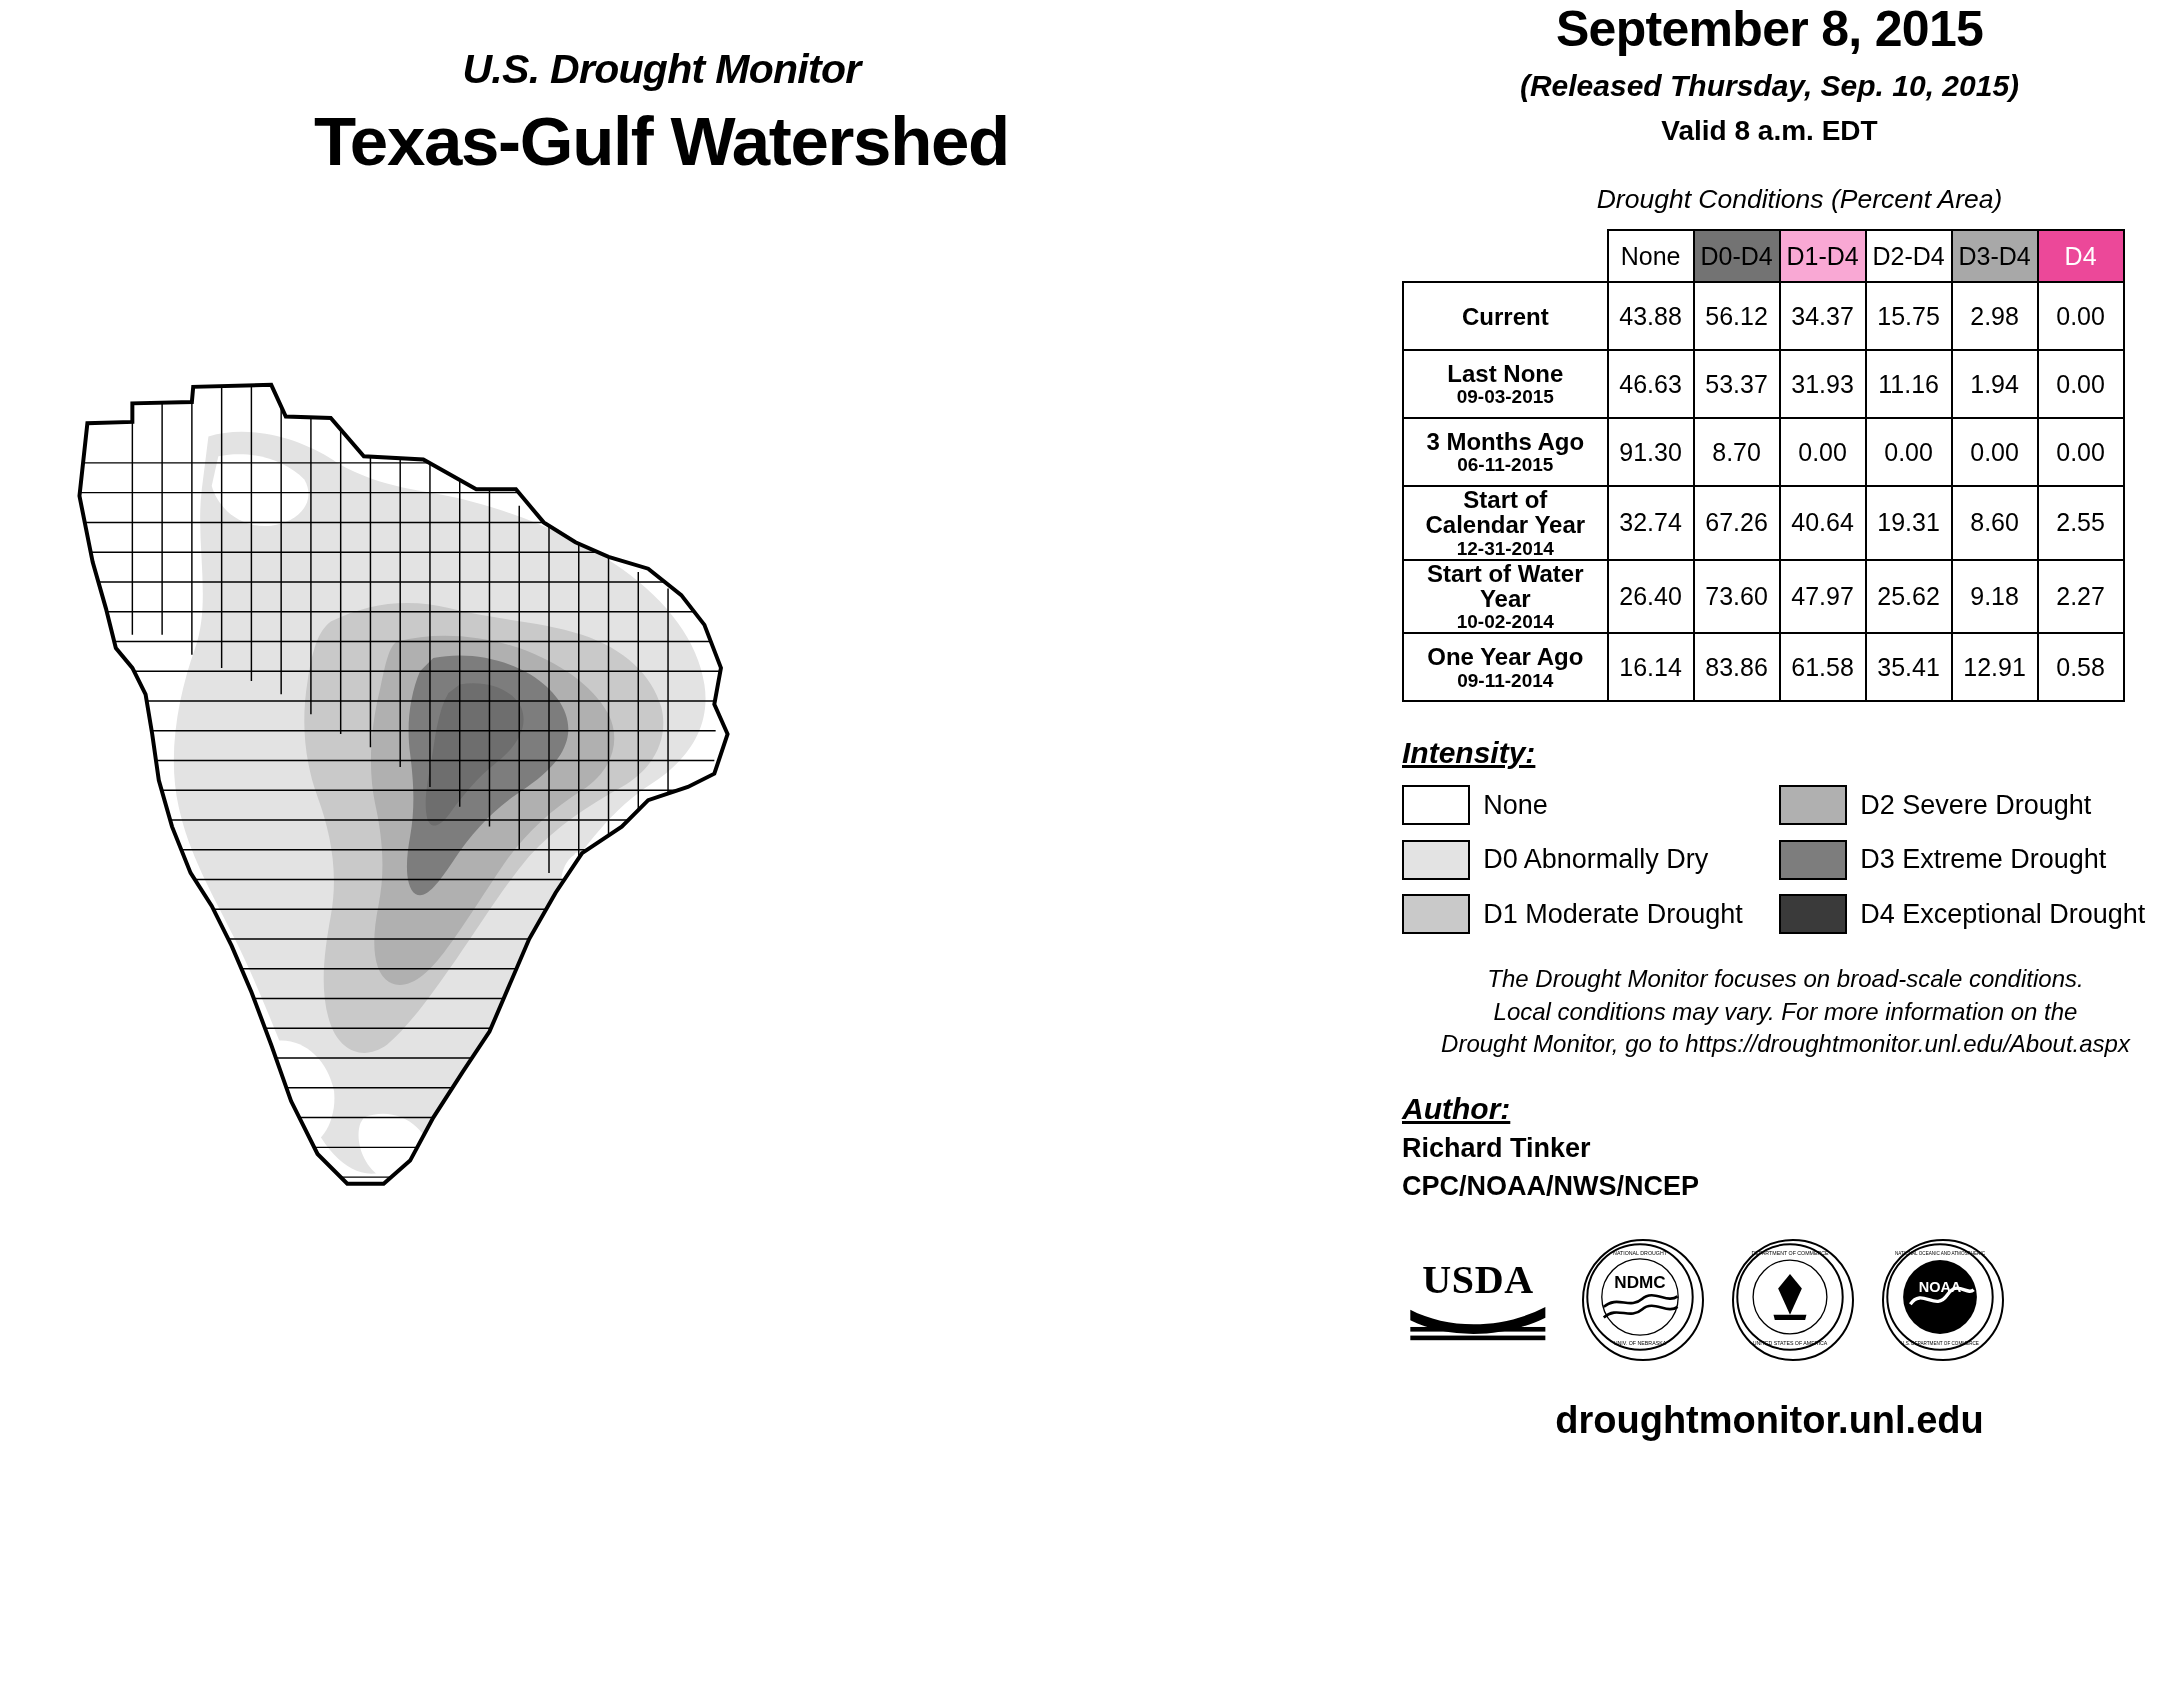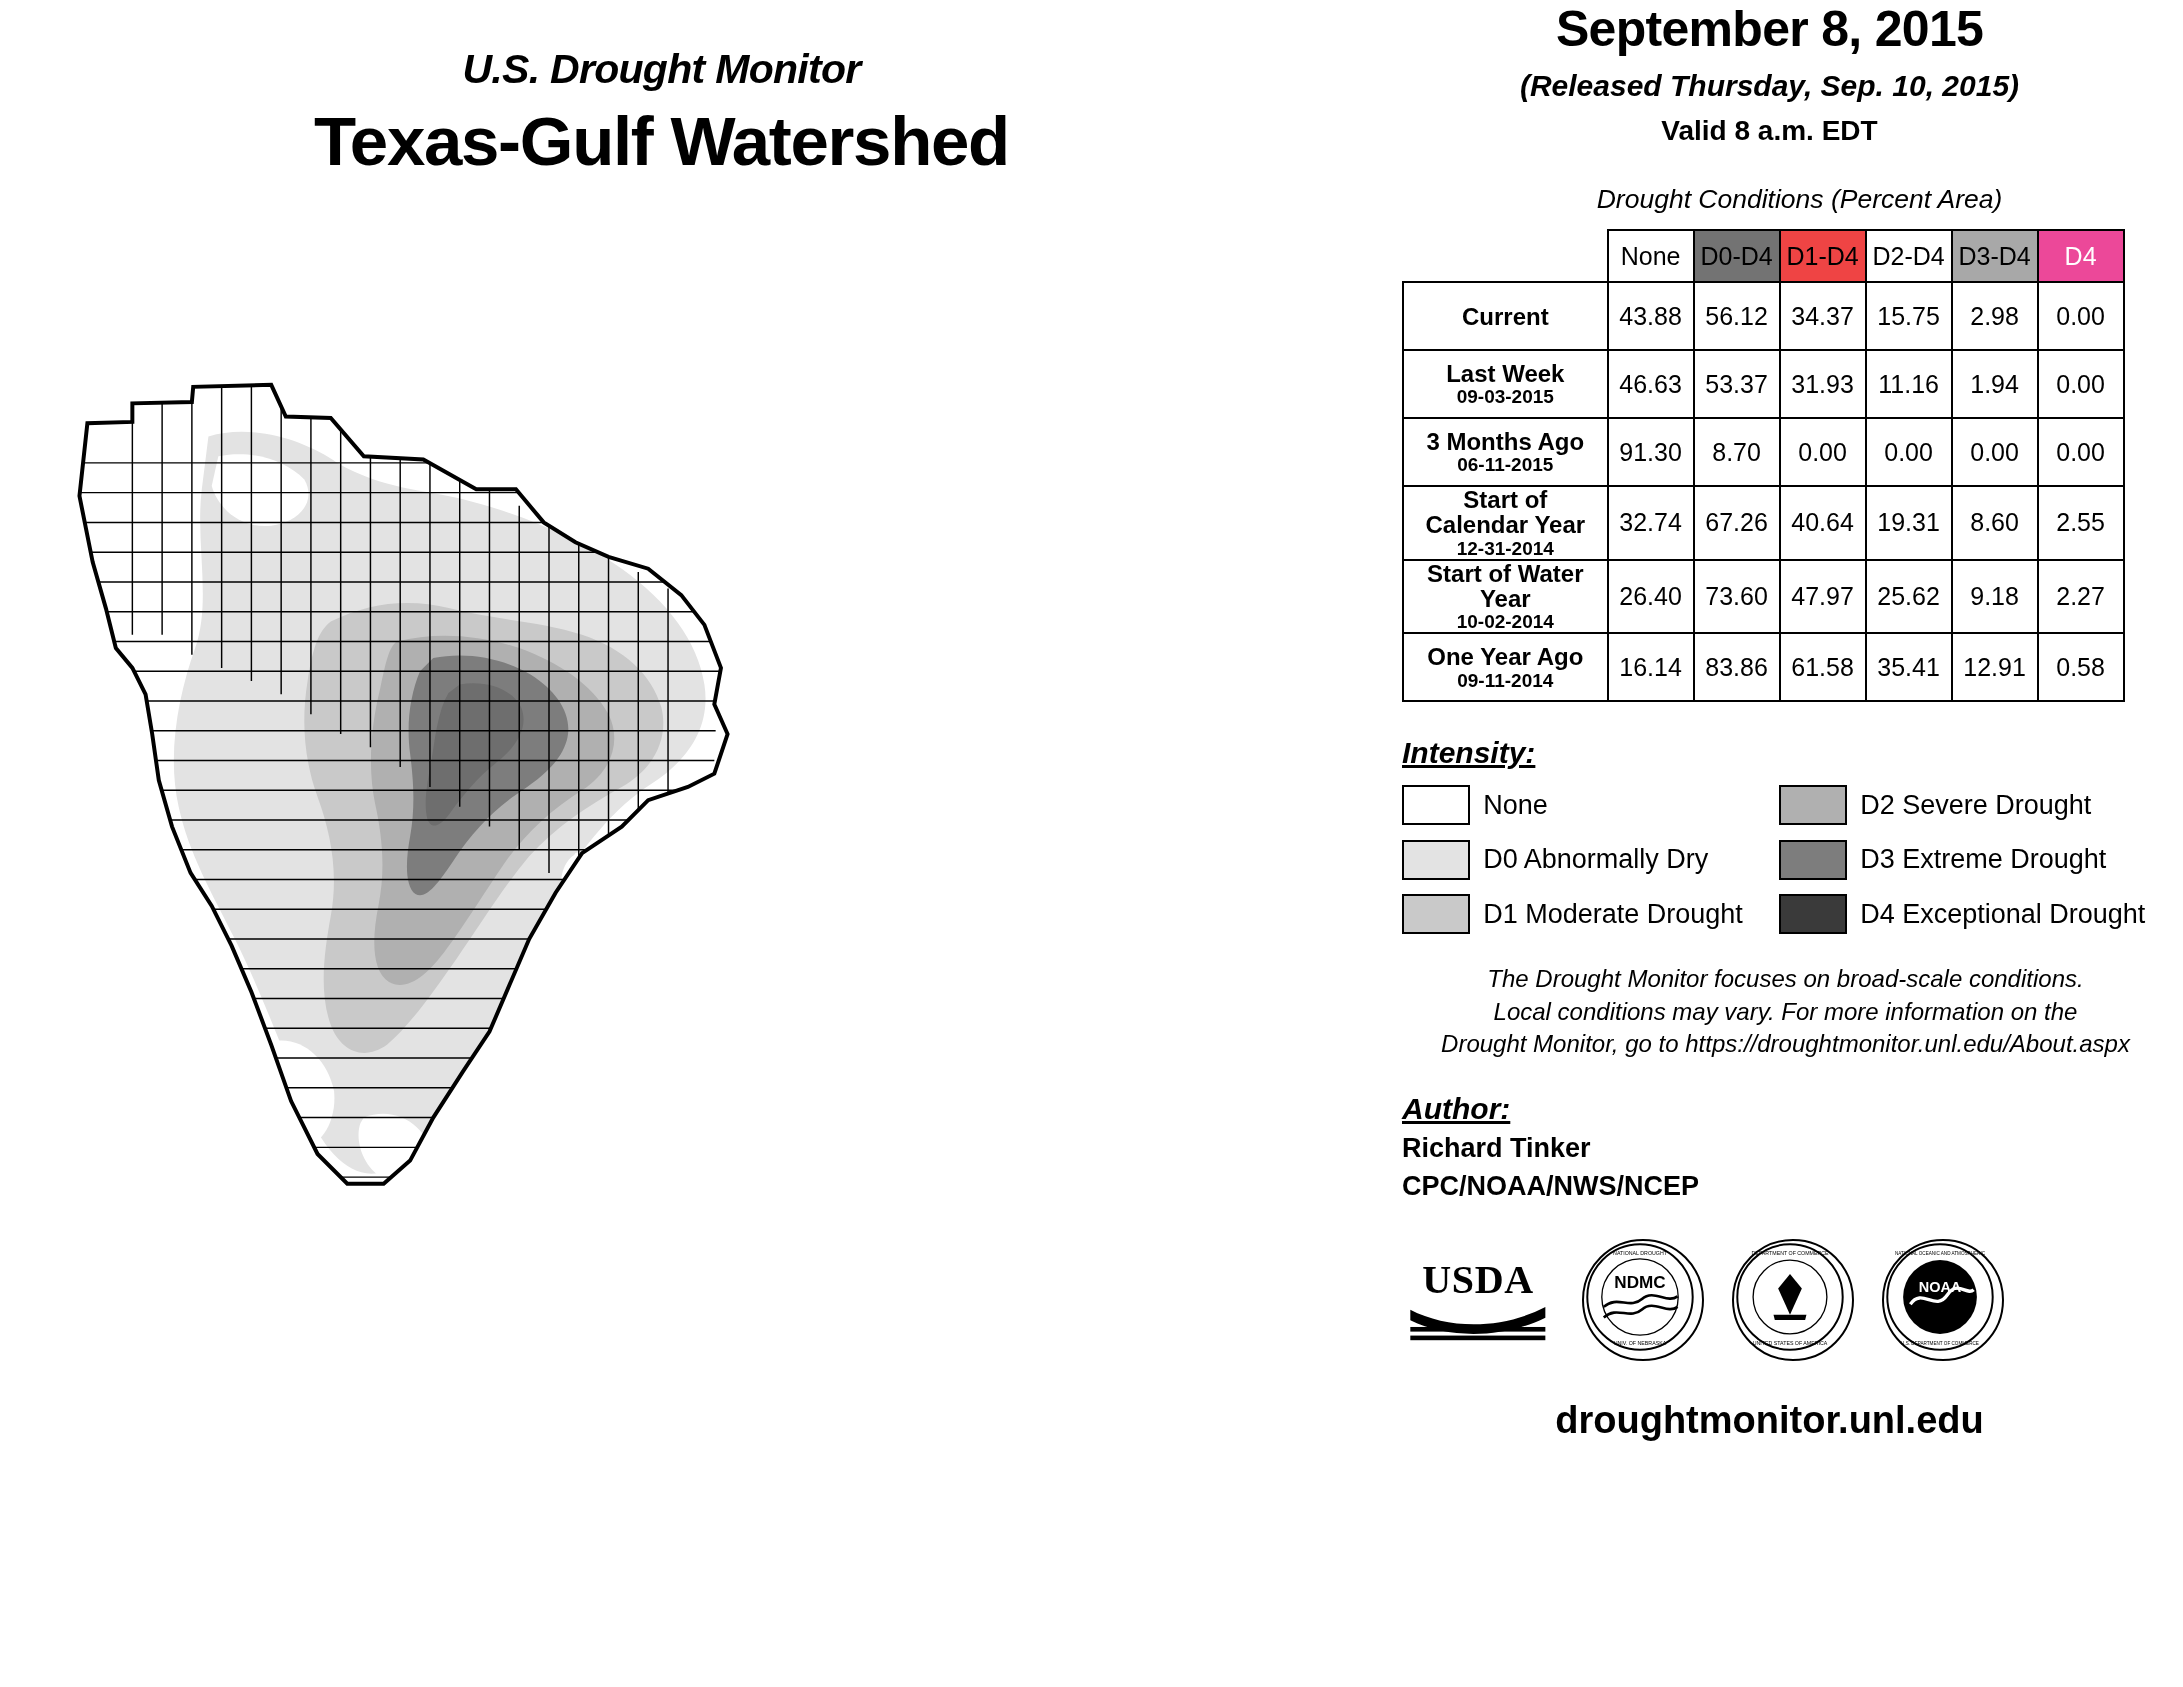--- a/index.html
+++ b/index.html
@@ -122,21 +122,21 @@
   }
   .rowlabel .rl-date {
     font-weight: bold;
     font-size: 19px;
     display: block;
     margin-top: 1.3px;
   }
   .datacell { width: 82px; }
   .hdr-none { background: #ffffff; }
   .hdr-d0 { background: #737373; }
-  .hdr-d1 { background: #ef4444; }
+  .hdr-d1 { background: #f9a8d4; }
   .hdr-d2 { background: #ffffff; }
   .hdr-d3 { background: #a8a8a8; }
   .hdr-d4 { background: #ec4899; color: #ffffff; }
 
   
   #intensity-head {
     font-size: 30px;
     font-style: italic;
     font-weight: bold;
     text-decoration: underline;
@@ -355,21 +355,21 @@
         </td>
         <td class="datacell">43.88</td>
         <td class="datacell">56.12</td>
         <td class="datacell">34.37</td>
         <td class="datacell">15.75</td>
         <td class="datacell">2.98</td>
         <td class="datacell">0.00</td>
       </tr>
       <tr>
         <td class="rowlabel">
-          <span class="rl-main">Last Week</span>
+          <span class="rl-main">Last None</span>
           <span class="rl-date">09-03-2015</span>
         </td>
         <td class="datacell">46.63</td>
         <td class="datacell">53.37</td>
         <td class="datacell">31.93</td>
         <td class="datacell">11.16</td>
         <td class="datacell">1.94</td>
         <td class="datacell">0.00</td>
       </tr>
       <tr>

